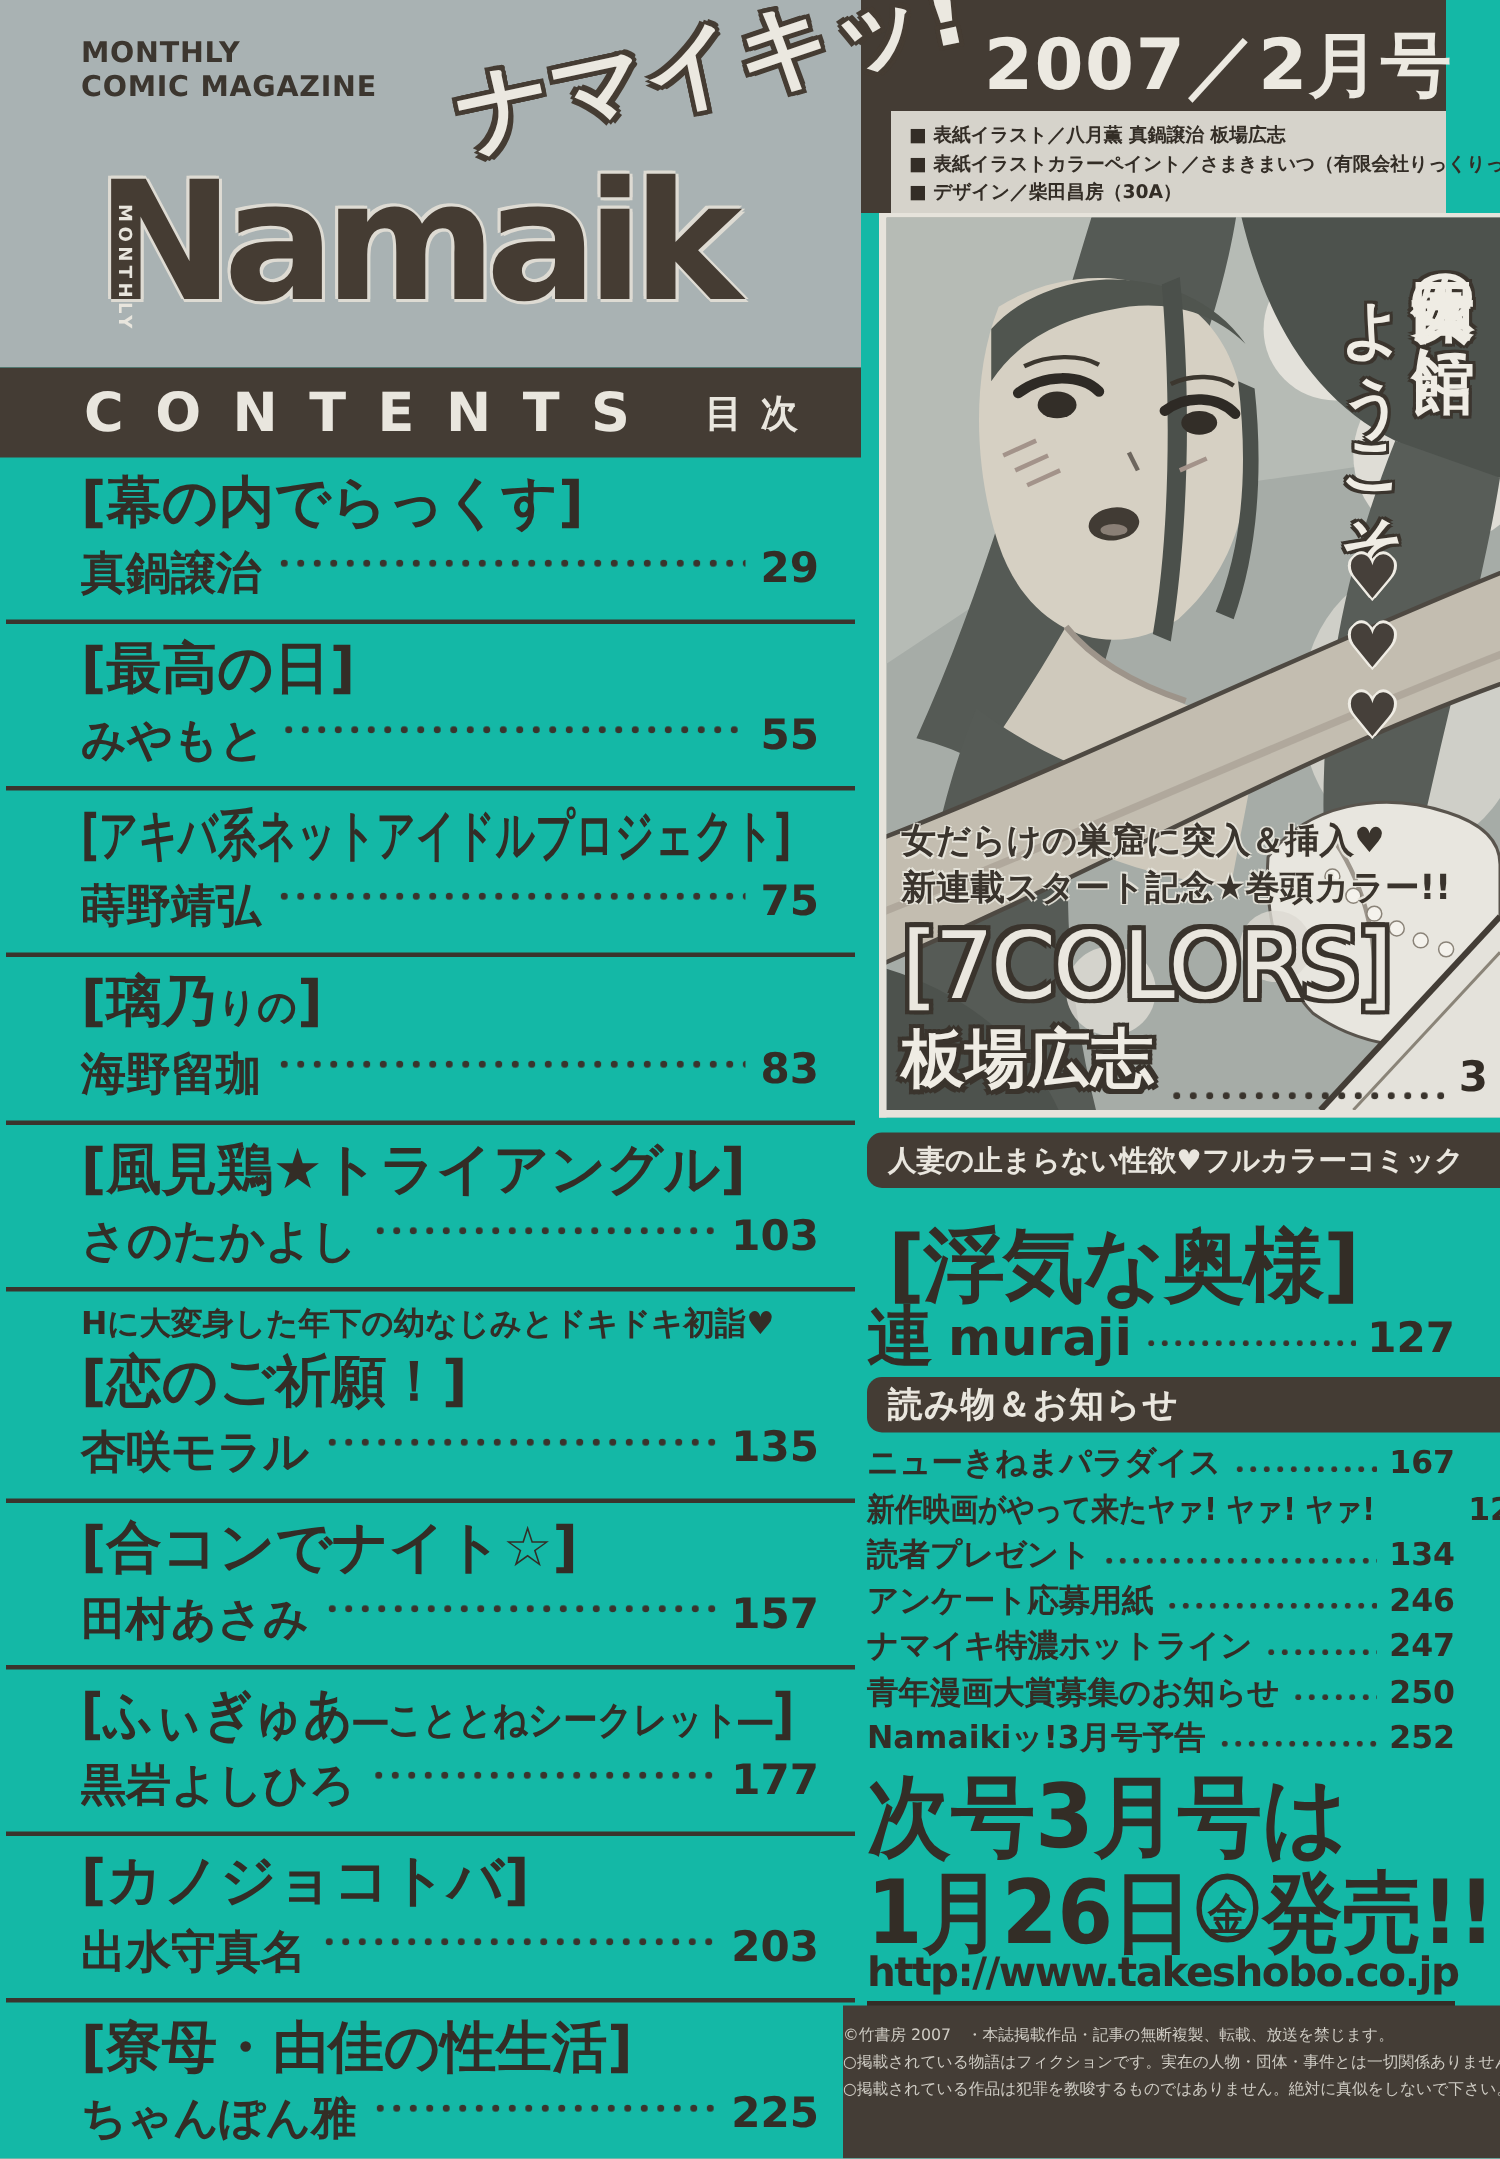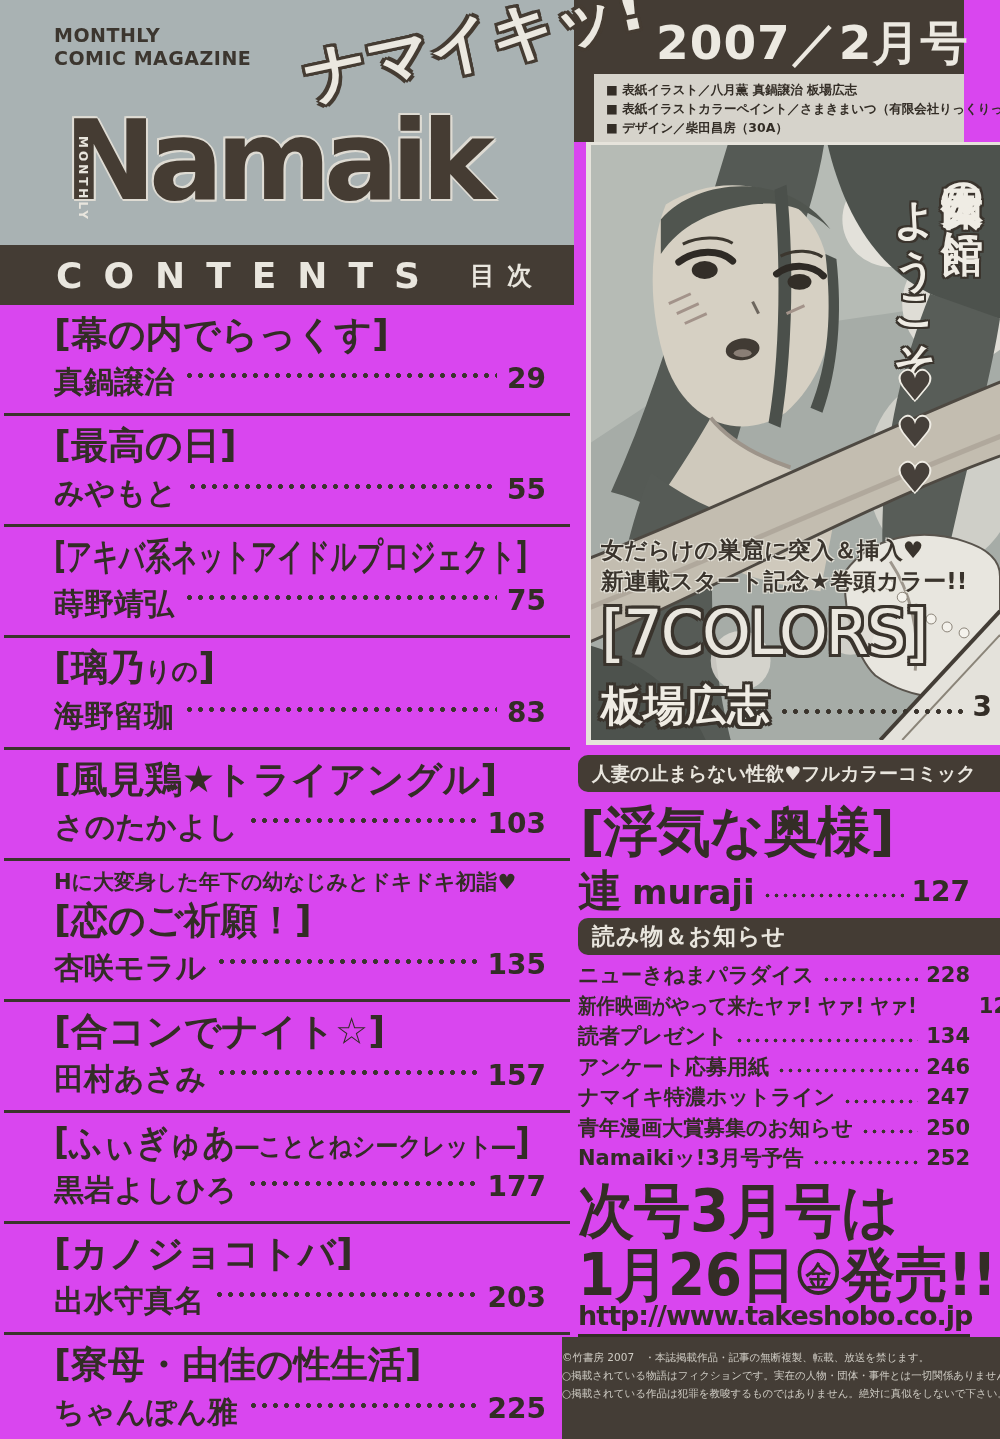--- a/index.html
+++ b/index.html
@@ -1,18 +1,18 @@
 <!DOCTYPE html>
 <html><head>
 <meta charset="utf-8">
 <style>
   html,body{margin:0;padding:0;background:#b8b5ae;}
   .page{
     position:relative;width:1000px;height:1439px;overflow:hidden;
-    background:#d946ef;
+    background:#14b8a6;
     font-family:"DejaVu Sans","Liberation Sans",sans-serif;
     color:#332d26;
   }
   
   .masthead{position:absolute;left:0;top:0;width:574px;height:245px;background:#a9b2b3;}
   .mcm{position:absolute;left:54px;top:24px;font-size:19px;font-weight:bold;line-height:1.2;color:#3c362f;letter-spacing:.5px;}
   .logo{position:absolute;left:50px;top:88px;width:520px;height:155px;}
   .logo-latin{
     position:absolute;left:14px;top:18px;font-size:110px;font-weight:bold;letter-spacing:-7px;color:#453c33;line-height:1;
     text-shadow:2px 0 0 #dedbd3,-2px 0 0 #dedbd3,0 2px 0 #dedbd3,0 -2px 0 #dedbd3,2px 2px 0 #dedbd3,-2px -2px 0 #dedbd3;
@@ -59,21 +59,21 @@
     text-shadow:2px 0 0 #3b352e,-2px 0 0 #3b352e,0 2px 0 #3b352e,0 -2px 0 #3b352e,2px 2px 0 #3b352e,-2px -2px 0 #3b352e,2px -2px 0 #3b352e,-2px 2px 0 #3b352e;}
   .vert-catch .line{display:block;}
   .vert-catch .line2{padding-top:16px;}
   .vert-catch .hearts{color:#46403a;font-size:40px;
     text-shadow:2px 0 0 #efece4,-2px 0 0 #efece4,0 2px 0 #efece4,0 -2px 0 #efece4;}
   .feature-overlay{position:absolute;left:10px;right:8px;bottom:6px;}
   .f-catch{font-size:23px;font-weight:bold;white-space:nowrap;color:#3a342d;line-height:1.35;
     text-shadow:1px 1px 0 rgba(232,229,221,.9),-1px -1px 0 rgba(232,229,221,.9),1px -1px 0 rgba(232,229,221,.9),-1px 1px 0 rgba(232,229,221,.9);}
   .f-title{font-size:62px;font-weight:normal;white-space:nowrap;letter-spacing:-2px;color:#eae7df;line-height:1.1;margin-top:2px;
     text-shadow:3px 0 0 #3a342d,-3px 0 0 #3a342d,0 3px 0 #3a342d,0 -3px 0 #3a342d,3px 3px 0 #3a342d,-3px -3px 0 #3a342d,3px -3px 0 #3a342d,-3px 3px 0 #3a342d;}
-  .f-author-row{display:flex;align-items:center;margin-top:11px;}
+  .f-author-row{display:flex;align-items:flex-end;margin-top:0;}
   .f-author{font-size:42px;font-weight:bold;white-space:nowrap;color:#efece4;
     text-shadow:3px 0 0 #3a342d,-3px 0 0 #3a342d,0 3px 0 #3a342d,0 -3px 0 #3a342d,3px 3px 0 #3a342d,-3px -3px 0 #3a342d,3px -3px 0 #3a342d,-3px 3px 0 #3a342d;}
   
   .pill{position:absolute;left:578px;width:434px;height:37px;background:#443c34;border-radius:10px;
     display:flex;align-items:center;padding-left:14px;box-sizing:border-box;color:#e9e6de;font-weight:bold;white-space:nowrap;}
   #pill-wife{top:755px;font-size:19px;}
   #pill-read{top:918px;font-size:23px;letter-spacing:1px;}
   .wife-title{position:absolute;left:576px;top:792px;font-size:54px;font-weight:bold;letter-spacing:-1px;white-space:nowrap;color:#332d26;}
   .wife-author-row{position:absolute;left:578px;top:862px;width:392px;display:flex;align-items:center;}
   .wife-kanji{font-size:44px;font-weight:bold;color:#332d26;}
@@ -289,36 +289,36 @@
         <span class="f-author">板場広志</span>
         <span class="leader"></span>
         <span class="pagenum">3</span>
       </div>
     </div>
   </figure>
 
   <div class="pill" id="pill-wife">
     <span>人妻の止まらない性欲♥フルカラーコミック</span>
   </div>
-  <h2 class="wife-title" style="margin:4px">[浮気な奥様]</h2>
+  <h2 class="wife-title" style="margin:16px">[浮気な奥様]</h2>
   <div class="wife-author-row">
     <span class="wife-kanji">連</span>
     <span class="wife-latin">muraji</span>
     <span class="leader thin"></span>
     <span class="pagenum">127</span>
   </div>
 
   <div class="pill" id="pill-read">
     <span>読み物＆お知らせ</span>
   </div>
   <ul class="ann" style="margin:0;padding:0;list-style:none">
     <li class="ann-row">
       <span class="ann-label">ニューきねまパラダイス</span>
       <span class="leader thin"></span>
-      <span class="ann-page">228</span>
+      <span class="ann-page">167</span>
     </li>
     <li class="ann-row">
       <span class="ann-label sqz88">新作映画がやって来たヤァ! ヤァ! ヤァ!</span>
       <span class="leader thin"></span>
       <span class="ann-page">126</span>
     </li>
     <li class="ann-row">
       <span class="ann-label">読者プレゼント</span>
       <span class="leader thin"></span>
       <span class="ann-page">134</span>

